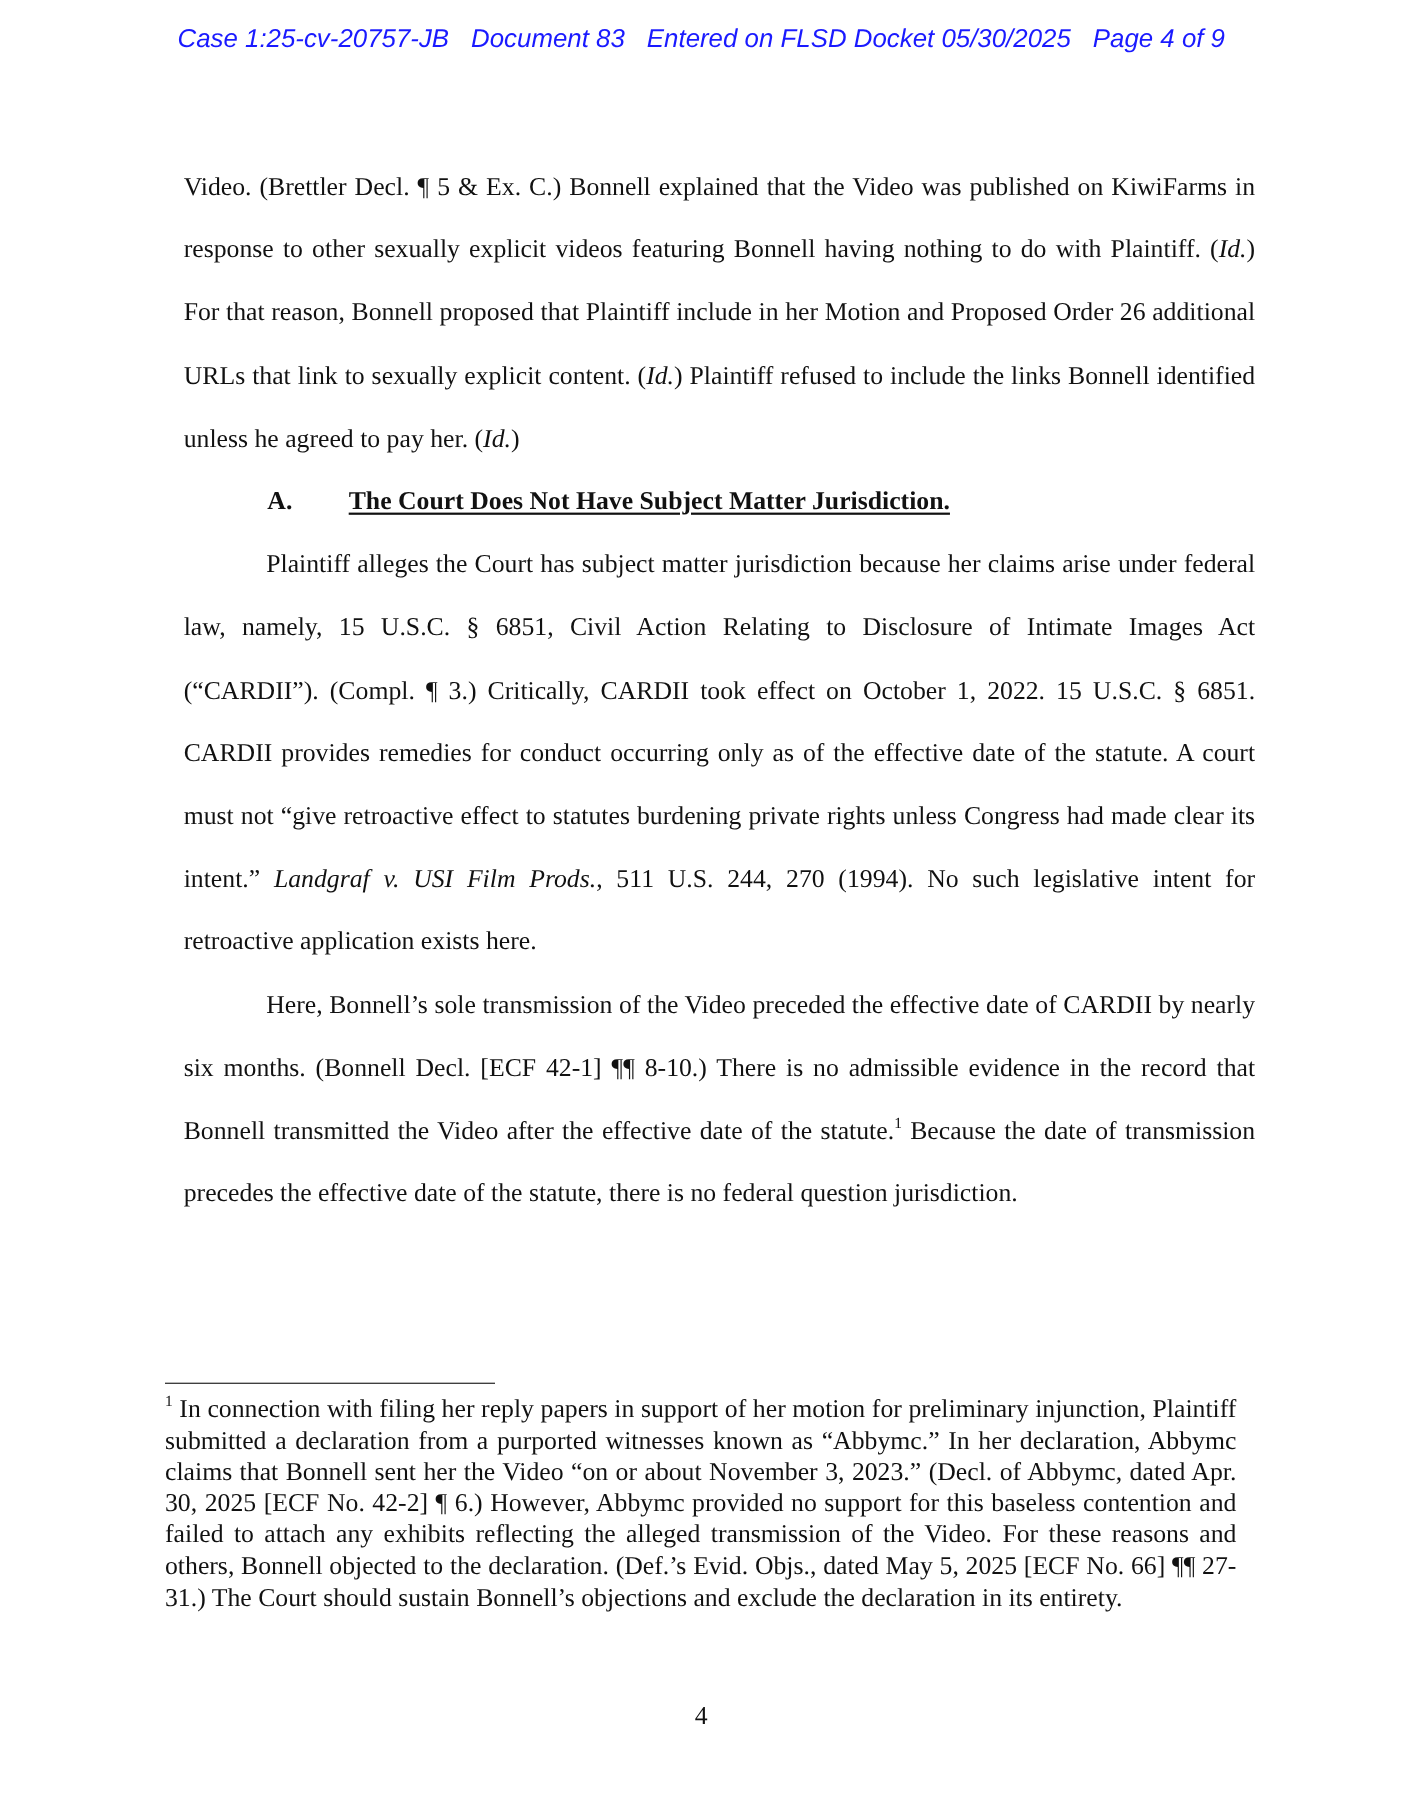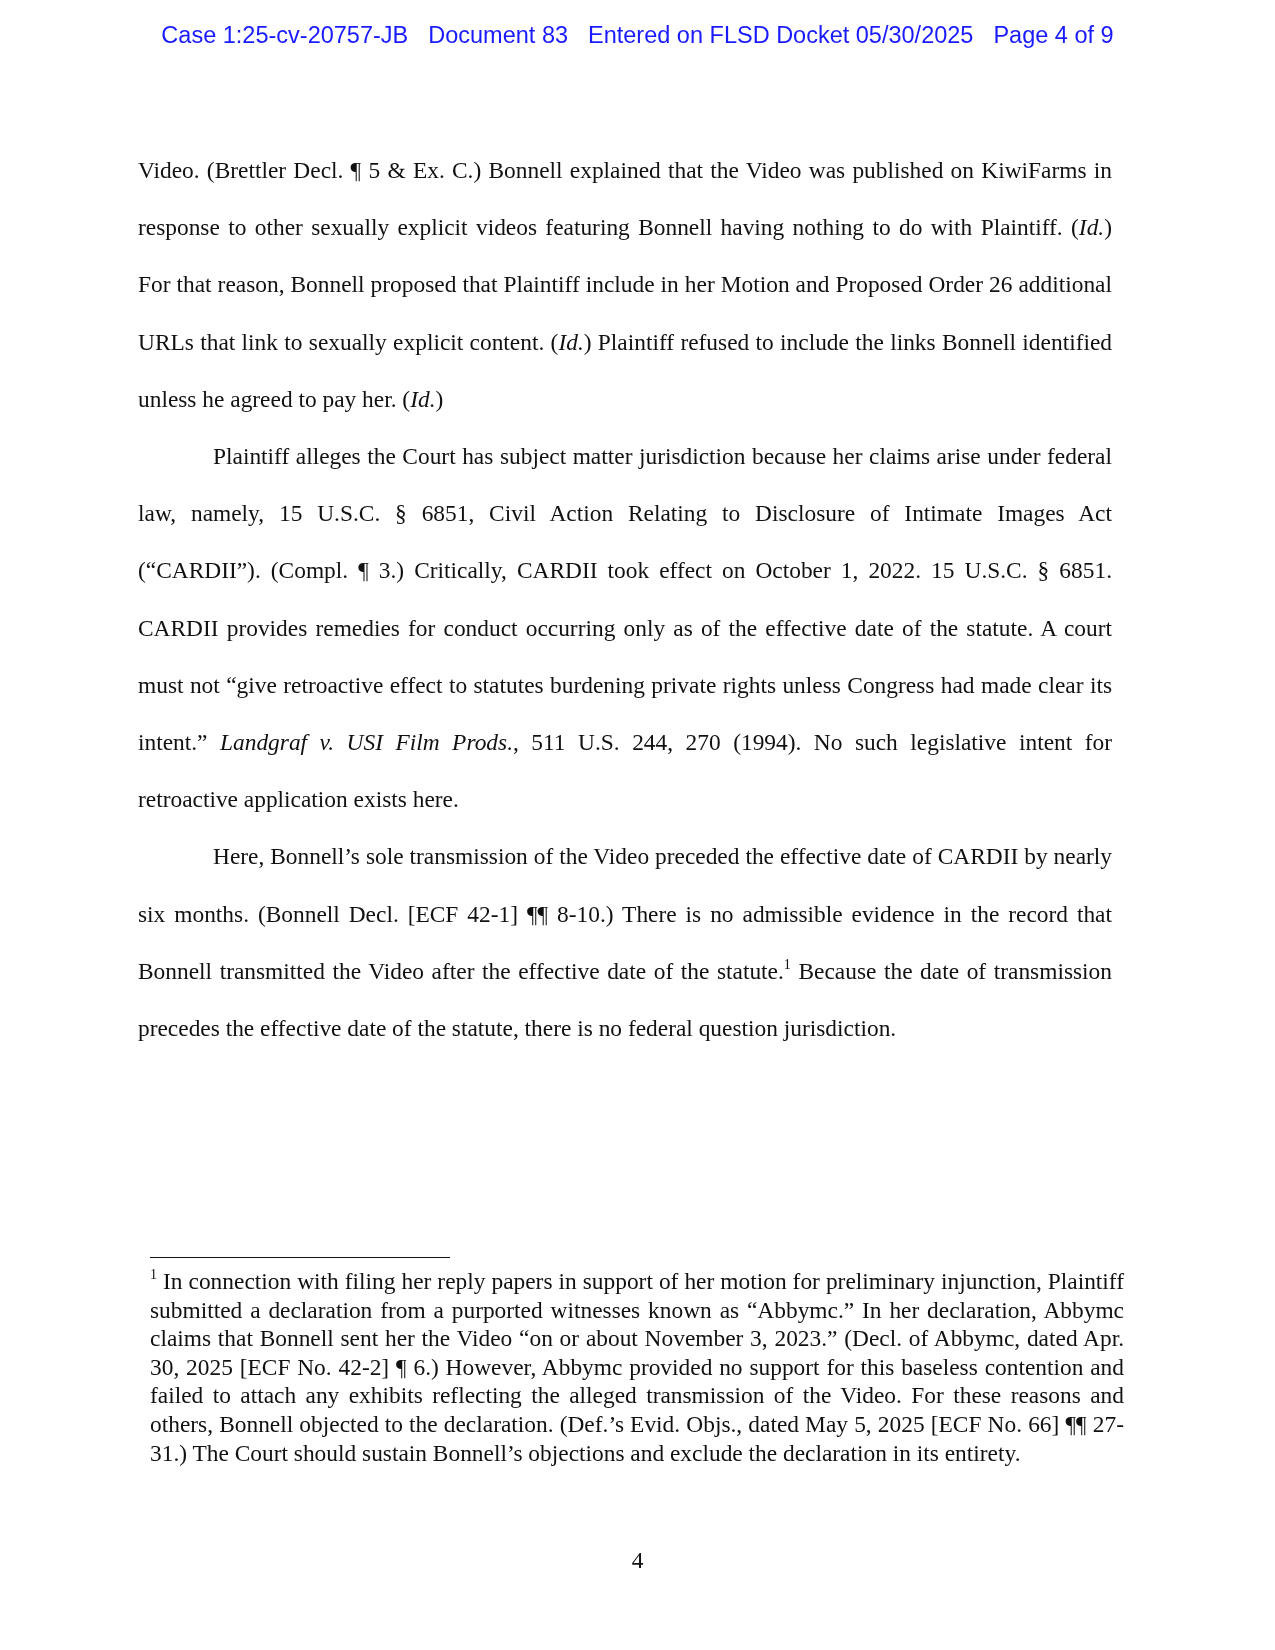--- a/index.html
+++ b/index.html
@@ -19,27 +19,28 @@
       position: absolute;
       top: 22px;
       left: 0;
       width: 1275px;
       text-align: center;
       font-family: "Liberation Sans", "DejaVu Sans", sans-serif;
       font-size: 23.5px;
       color: #1a1aff;
       white-space: pre;
       letter-spacing: 0px;
+      font-style: italic;
     }
     .docket-header span {
       margin: 0 10px;
     }
     .page-content {
       position: absolute;
-      left: 138px;
+      left: 167px;
       top: 142px;
       width: 974px;
     }
     .body-text {
       font-size: 23.4px;
       line-height: 57.2px;
       text-align: justify;
       margin: 0;
     }
     .body-text .indent {
@@ -110,20 +111,21 @@
   </style>
 </head>
 <body>
 
 <div class="docket-header"><span>Case 1:25-cv-20757-JB</span><span>Document 83</span><span>Entered on FLSD Docket 05/30/2025</span><span>Page 4 of 9</span></div>
 
 <div class="page-content">
   <p class="body-text"><span>Video.  (Brettler Decl. ¶ 5 &amp; Ex. C.)  Bonnell explained that the Video was published on KiwiFarms in response to other sexually explicit videos featuring Bonnell having nothing to do with Plaintiff.  (</span><i>Id.</i><span>)  For that reason, Bonnell proposed that Plaintiff include in her Motion and Proposed Order 26 additional URLs that link to sexually explicit content.  (</span><i>Id.</i><span>)  Plaintiff refused to include the links Bonnell identified unless he agreed to pay her.  (</span><i>Id.</i><span>)</span></p>
 
 
+  <p class="heading-sub"><span class="num">A.</span><span class="underline">The Court Does Not Have Subject Matter Jurisdiction.</span></p>
 
   <p class="body-text"><span class="indent"></span><span>Plaintiff alleges the Court has subject matter jurisdiction because her claims arise under federal law, namely, 15 U.S.C. § 6851, Civil Action Relating to Disclosure of Intimate Images Act (“CARDII”). (Compl. ¶ 3.)  Critically, CARDII took effect on October 1, 2022. 15 U.S.C. § 6851. CARDII provides remedies for conduct occurring only as of the effective date of the statute. A court must not “give retroactive effect to statutes burdening private rights unless Congress had made clear its intent.” </span><i>Landgraf v. USI Film Prods.</i><span>, 511 U.S. 244, 270 (1994). No such legislative intent for retroactive application exists here.</span></p>
 
   <p class="body-text"><span class="indent"></span><span>Here, Bonnell’s sole transmission of the Video preceded the effective date of CARDII by nearly six months.  (Bonnell Decl. [ECF 42-1] ¶¶ 8-10.) There is no admissible evidence in the record that Bonnell transmitted the Video after the effective date of the statute.</span><sup>1</sup><span>  Because the date of transmission precedes the effective date of the statute, there is no federal question jurisdiction.</span></p>
 </div>
 
 <div class="footnote-rule"></div>
 
 <p class="footnote"><sup>1</sup><span> In connection with filing her reply papers in support of her motion for preliminary injunction, Plaintiff submitted a declaration from a purported witnesses known as “Abbymc.”  In her declaration, Abbymc claims that Bonnell sent her the Video “on or about November 3, 2023.” (Decl. of Abbymc, dated Apr. 30, 2025 [ECF No. 42-2] ¶ 6.)  However, Abbymc provided no support for this baseless contention and failed to attach any exhibits reflecting the alleged transmission of the Video.  For these reasons and others, Bonnell objected to the declaration. (Def.’s Evid. Objs., dated May 5, 2025 [ECF No. 66] ¶¶ 27-31.) The Court should sustain Bonnell’s objections and exclude the declaration in its entirety.</span></p>
 

